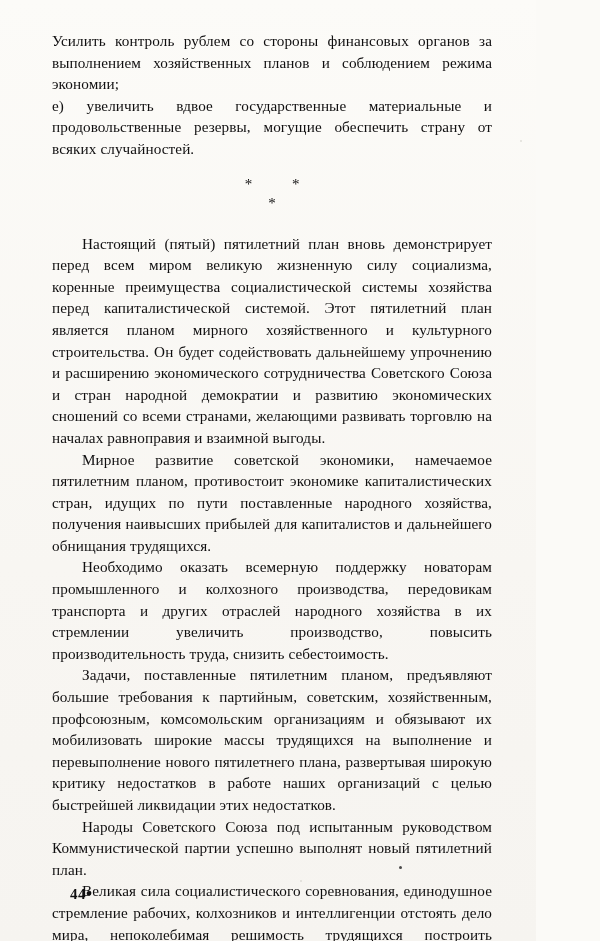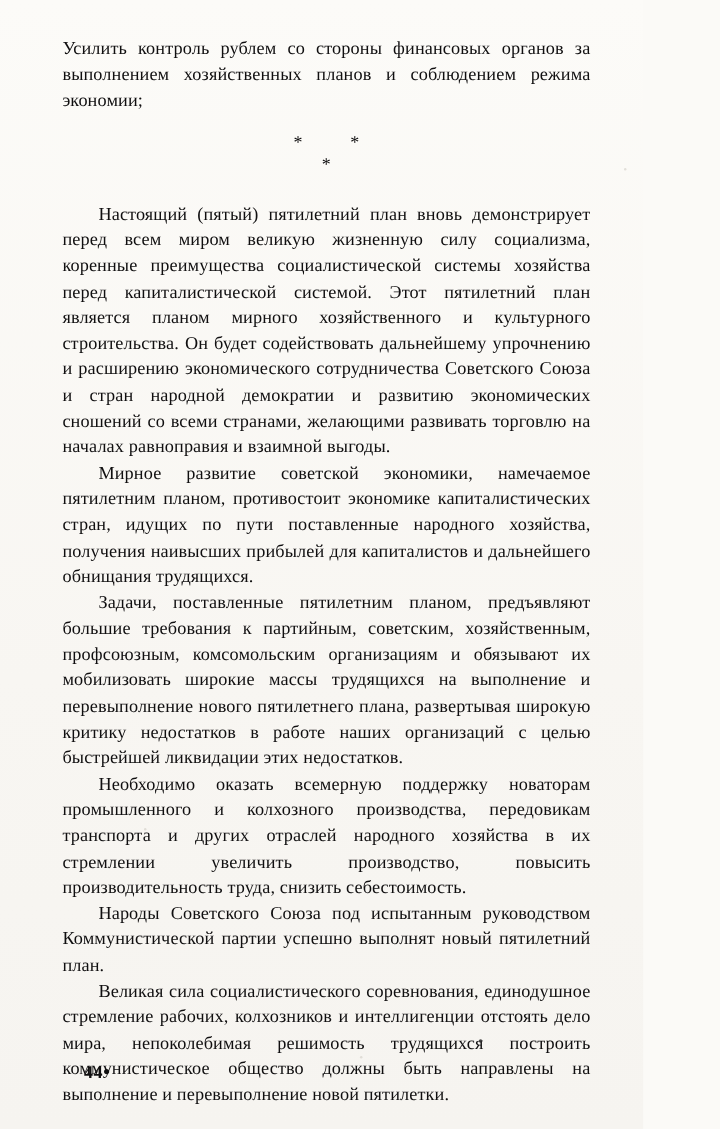--- a/index.html
+++ b/index.html
@@ -89,30 +89,31 @@
   }
 </style>
 </head>
 <body>
 
 <div class="page">
 
   <div class="body-text">
 
     <p class="no-indent">Усилить контроль рублем со стороны финансовых органов за выполнением хозяйственных планов и соблюдением режима экономии;</p>
+    <p class="no-indent">е) увеличить вдвое государственные материальные и продовольственные резервы, могущие обеспечить страну от всяких случайностей.</p>
 
     <div class="stars">
       <span class="row1">*  *</span>
       <span class="row2">*</span>
     </div>
 
     <p>Настоящий (пятый) пятилетний план вновь демонстрирует перед всем миром великую жизненную силу социализма, коренные преимущества социалистической системы хозяйства перед капиталистической системой. Этот пятилетний план является планом мирного хозяйственного и культурного строительства. Он будет содействовать дальнейшему упрочнению и расширению экономического сотрудничества Советского Союза и стран народной демократии и развитию экономических сношений со всеми странами, желающими развивать торговлю на началах равноправия и взаимной выгоды.</p>
     <p>Мирное развитие советской экономики, намечаемое пятилетним планом, противостоит экономике капиталистических стран, идущих по пути поставленные народного хозяйства, получения наивысших прибылей для капиталистов и дальнейшего обнищания трудящихся.</p>
+    <p>Необходимо оказать всемерную поддержку новаторам промышленного и колхозного производства, передовикам транспорта и других отраслей народного хозяйства в их стремлении увеличить производство, повысить производительность труда, снизить себестоимость.</p>
     <p>Задачи,  поставленные   пятилетним планом, предъявляют большие требования к партийным, советским, хозяйственным, профсоюзным, комсомольским организациям и обязывают их мобилизовать широкие массы трудящихся на выполнение и перевыполнение нового пятилетнего плана, развертывая широкую критику недостатков в работе наших организаций с целью быстрейшей ликвидации этих недостатков.</p>
-    <p>Необходимо оказать всемерную поддержку новаторам промышленного и колхозного производства, передовикам транспорта и других отраслей народного хозяйства в их стремлении увеличить производство, повысить производительность труда, снизить себестоимость.</p>
     <p>Народы Советского Союза под испытанным руководством Коммунистической партии успешно выполнят новый пятилетний план.</p>
     <p>Великая сила социалистического соревнования, единодушное стремление рабочих, колхозников и интеллигенции отстоять дело мира, непоколебимая решимость трудящихся построить коммунистическое общество должны быть направлены на выполнение и перевыполнение новой пятилетки.</p>
 
   </div>
 
   <div class="footer">
     <div class="stray-mark"></div>
     <div class="page-number">
       <span>44</span><span class="dot">•</span>
     </div>

